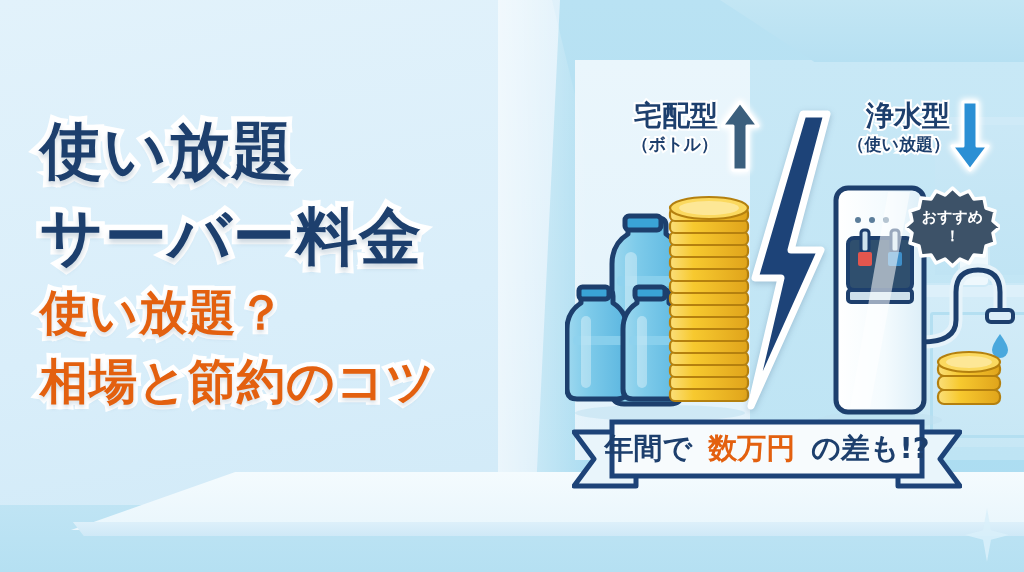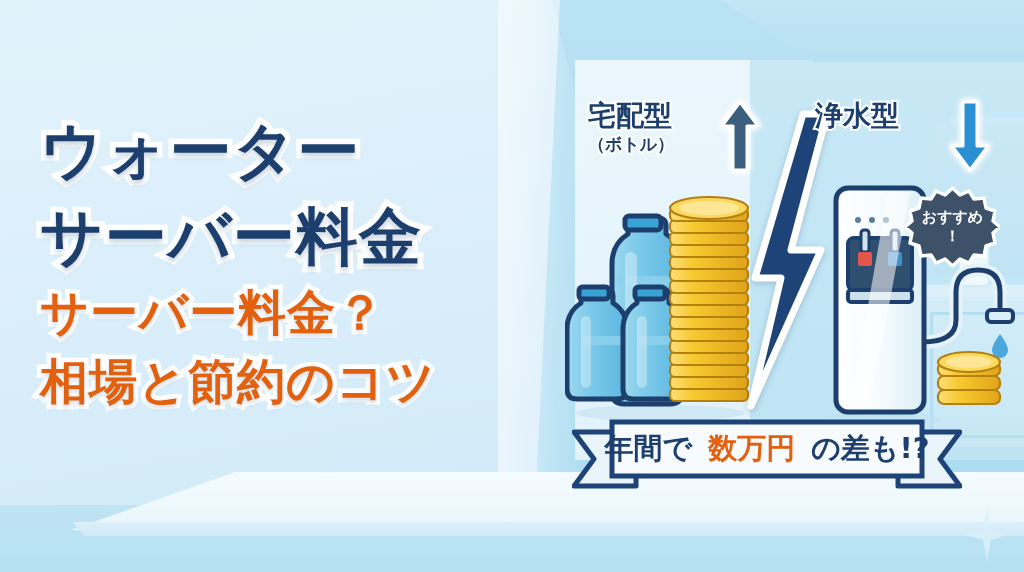--- a/index.html
+++ b/index.html
@@ -105,21 +105,21 @@
   }
   .t-main.l2{margin-top:21px;}
   .t-sub{
     font-size:48px;color:#e3600f;margin-top:18px;
     -webkit-text-stroke:9px #ffffff;paint-order:stroke fill;
     text-shadow:0 3px 4px rgba(80,120,150,.25);
   }
   .t-sub.s2{margin-top:18px;}
 
   
-  .cmp-label{position:absolute;z-index:45;text-align:left;}
+  .cmp-label{position:absolute;z-index:45;text-align:right;}
   .cmp-main{
     font-size:28px;font-weight:900;color:#1d3f6d;line-height:1.15;
     -webkit-text-stroke:4px #ffffff;paint-order:stroke fill;
   }
   .cmp-sub{
     font-size:17px;font-weight:900;color:#1d3f6d;line-height:1.2;margin-top:2px;
     -webkit-text-stroke:4px #ffffff;paint-order:stroke fill;
   }
   #label-delivery{left:588px;top:100px;width:130px;}
   #label-purifier{left:815px;top:100px;width:135px;}
@@ -175,39 +175,40 @@
     <div class="utensil" style="left:979px;top:228px;height:19px;"></div>
 
     <div class="floor-band"></div>
     <div class="table-top"></div>
     <div class="table-edge"></div>
 
     <div class="sparkle" style="left:965px;top:508px;"></div>
   </div>
 
   <div class="headline">
-    <div class="t-line t-main">ウォーター</div>
+    <div class="t-line t-main">使い放題</div>
     <div class="t-line t-main l2">サーバー料金</div>
-    <div class="t-line t-sub">サーバー料金？</div>
+    <div class="t-line t-sub">使い放題？</div>
     <div class="t-line t-sub s2">相場と節約のコツ</div>
   </div>
 
   <div class="cmp-label" id="label-delivery">
     <div class="cmp-main">宅配型</div>
     <div class="cmp-sub">（ボトル）</div>
   </div>
 
   <div class="arrow" id="arrow-up">
     <svg width="40" height="72" viewBox="0 0 40 72">
       <path d="M20 2 L38 26 L27 26 L27 70 L13 70 L13 26 L2 26 Z" fill="#3c5f7d" stroke="#ffffff" stroke-width="3" stroke-linejoin="round"></path>
     </svg>
   </div>
 
   <div class="cmp-label" id="label-purifier">
     <div class="cmp-main">浄水型</div>
+    <div class="cmp-sub">（使い放題）</div>
   </div>
 
   <div class="arrow" id="arrow-down">
     <svg width="40" height="72" viewBox="0 0 40 72">
       <path d="M20 70 L38 46 L27 46 L27 2 L13 2 L13 46 L2 46 Z" fill="#2b8fd4" stroke="#ffffff" stroke-width="3" stroke-linejoin="round"></path>
     </svg>
   </div>
 
   <div class="illus" style="left:565px;top:180px;">
     <svg width="200" height="245" viewBox="0 0 200 245">

